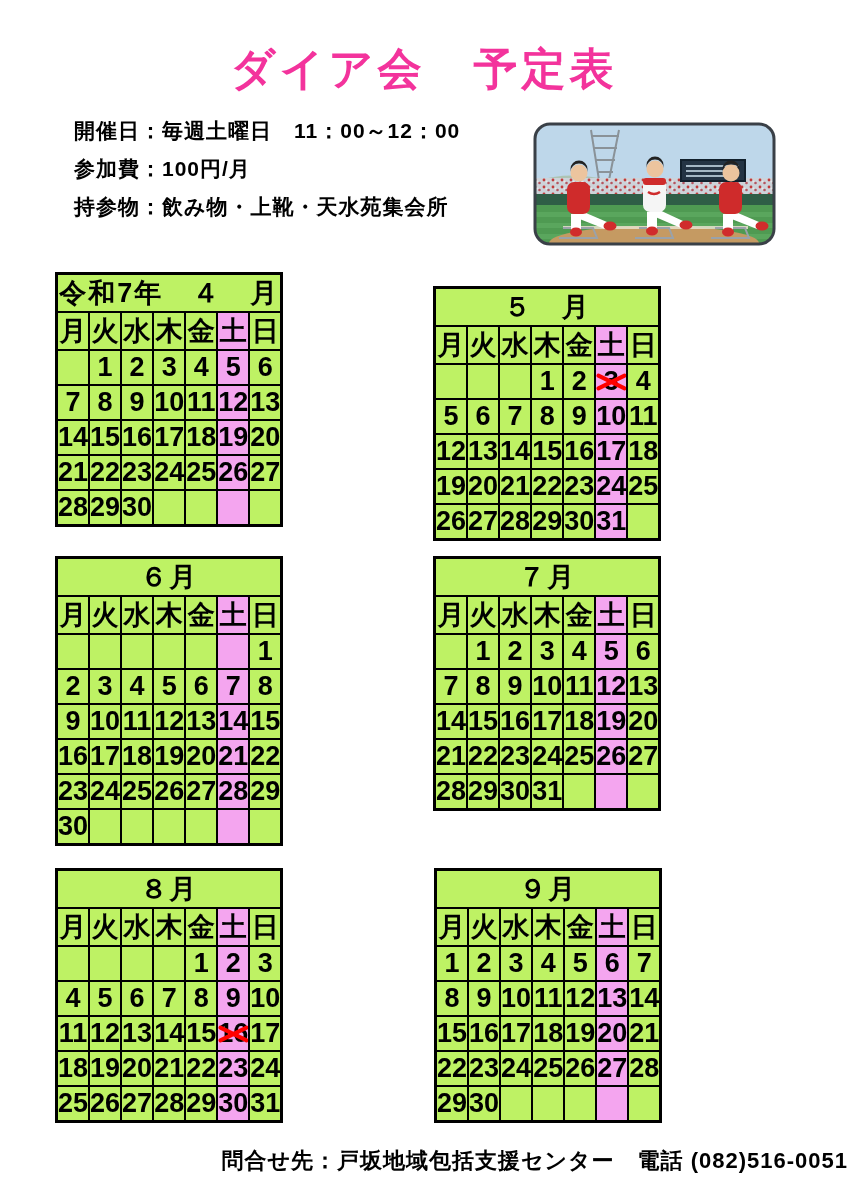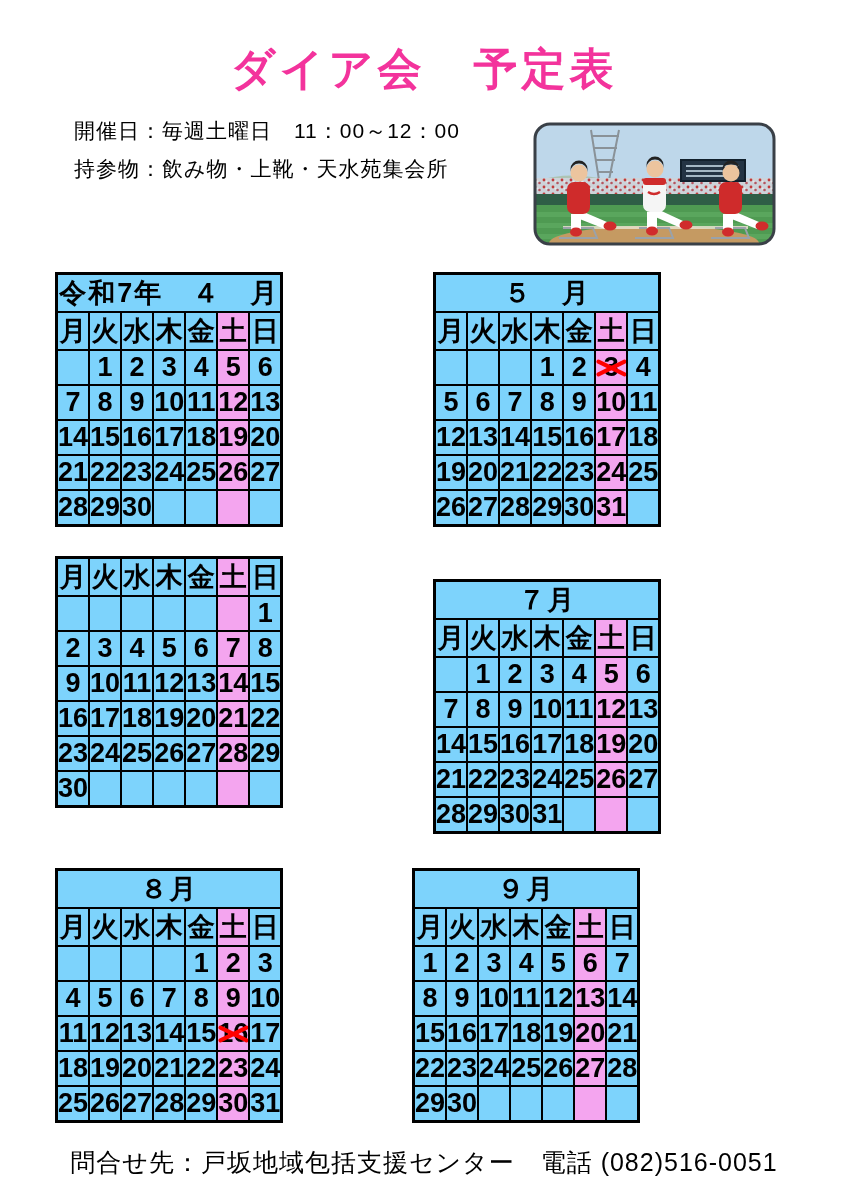--- a/index.html
+++ b/index.html
@@ -14,40 +14,40 @@
   .page{position:relative;width:848px;height:1200px;background:#ffffff;overflow:hidden;}
 
   .title{
     position:absolute;top:40px;left:0;width:100%;
     text-align:center;font-size:44px;font-weight:bold;
     color:var(--title-pink);letter-spacing:4px;
   }
 
   .info{position:absolute;left:74px;top:112px;}
   .info-line{
-    font-size:21px;font-weight:normal;color:var(--ink);
+    font-size:21px;font-weight:bold;color:var(--ink);
     height:38px;line-height:38px;white-space:pre;letter-spacing:1px;
   }
 
   .photo{
     position:absolute;left:533px;top:122px;width:243px;height:124px;
   }
   .photo svg{display:block;}
 
   .calwrap{position:absolute;left:0;top:0;}
   table.cal{
     position:absolute;border-collapse:collapse;table-layout:fixed;
-    border:3px solid var(--ink);background:#7dd3fc;
+    border:3px solid var(--ink);background:#bef264;
   }
   .cal-april{left:55px;top:272px;}
-  .cal-may{left:433px;top:272px;padding-left:21px;}
+  .cal-may{left:433px;top:286px;padding-left:21px;}
   .cal-june{left:55px;top:556px;}
-  .cal-july{left:433px;top:556px;margin-top:23px;}
+  .cal-july{left:433px;top:556px;}
   .cal-august{left:55px;top:868px;}
-  .cal-september{left:412px;top:868px;padding-left:28px;}
+  .cal-september{left:434px;top:868px;padding-left:28px;}
 
   table.cal td{
     border:2px solid var(--ink);
     text-align:center;vertical-align:middle;
     font-weight:bold;color:var(--ink);
     overflow:hidden;
   }
   td.mtitle{height:36px;font-size:27px;letter-spacing:2px;}
   td.wd{height:35px;font-size:27px;}
   td.day{height:35px;font-size:27px;}
@@ -57,33 +57,34 @@
   td.crossed{position:relative;}
   td.crossed::before,td.crossed::after{
     content:"";position:absolute;left:-5%;right:-5%;top:50%;height:4px;
     margin-top:-2px;background:var(--red);border-radius:2px;
   }
   td.crossed::before{transform:rotate(26deg);}
   td.crossed::after{transform:rotate(-26deg);}
 
   .footer{
     position:absolute;left:0;top:1146px;width:100%;
-    text-align:center;font-size:25px;font-weight:normal;color:var(--ink);
+    text-align:right;font-size:22px;font-weight:bold;color:var(--ink);
     letter-spacing:1px;white-space:pre;
   }
 </style>
 </head>
 <body>
 
 <div class="page">
 
   <h1 class="title">ダイア会　予定表</h1>
 
   <div class="info">
     <div class="info-line">開催日：毎週土曜日　11：00～12：00</div>
+    <div class="info-line">参加費：100円/月</div>
     <div class="info-line">持参物：飲み物・上靴・天水苑集会所</div>
   </div>
 
   <div class="photo">
     <svg width="243" height="124" viewBox="0 0 243 124" xmlns="http://www.w3.org/2000/svg">
       <defs>
         <clipPath id="ph-clip">
             <rect x="2" y="2" width="239" height="120" rx="15" ry="15"></rect>
           </clipPath>
         <pattern id="crowd" width="9" height="7" patternUnits="userSpaceOnUse">
@@ -298,20 +299,23 @@
           <col style="width: 47px;">
           <col style="width: 47px;">
           <col style="width: 47px;">
           <col style="width: 47px;">
           <col style="width: 47px;">
           <col style="width: 72px;">
           <col style="width: 47px;">
         </colgroup>
         <tbody>
           <tr>
+            <td colspan="7" class="mtitle">６月</td>
+          </tr>
+          <tr>
             <td class="wd">月</td>
             <td class="wd">火</td>
             <td class="wd">水</td>
             <td class="wd">木</td>
             <td class="wd">金</td>
             <td class="wd sat">土</td>
             <td class="wd sun">日</td>
           </tr>
           <tr>
             <td class="day"></td>

